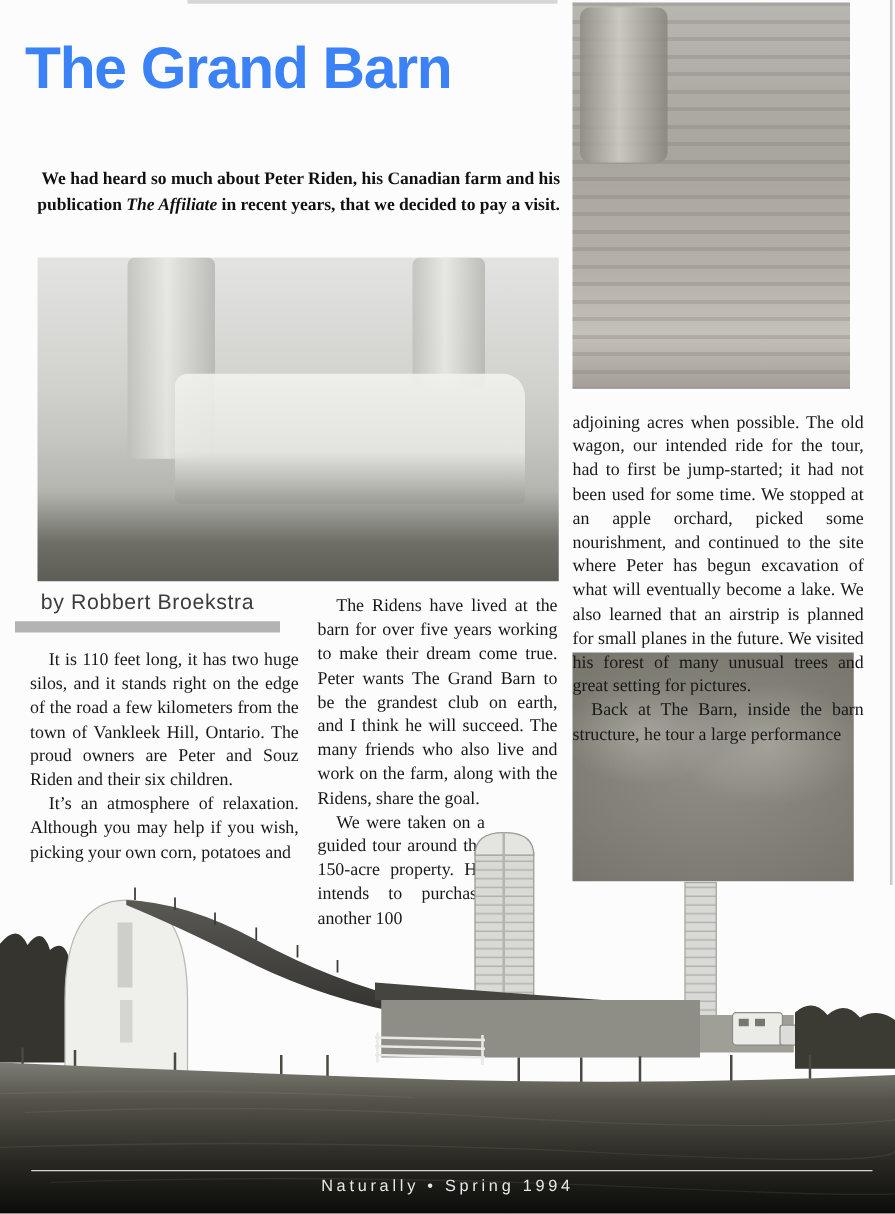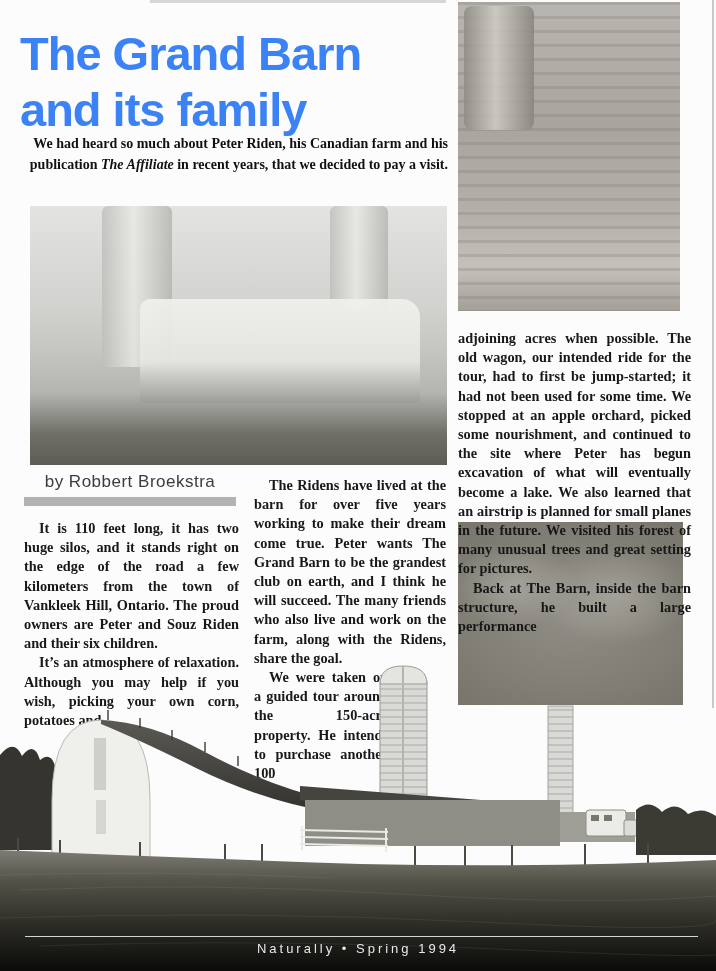--- a/index.html
+++ b/index.html
@@ -56,29 +56,29 @@
   }
   .photo-midright{
     left:458px;top:522px;width:225px;height:183px;
     background:
       radial-gradient(90px 60px at 25% 35%, rgba(220,218,210,.35), rgba(0,0,0,0) 70%),
       radial-gradient(110px 70px at 70% 40%, rgba(225,222,214,.3), rgba(0,0,0,0) 70%),
       radial-gradient(140% 120% at 50% 50%, #8f8d85 0%, #757369 60%, #55544c 100%);
   }
 
   
-  .byline-wrap{position:absolute;left:24px;top:472px;width:212px;text-align:center;}
+  .byline-wrap{position:absolute;left:12px;top:472px;width:212px;text-align:center;}
   .byline{
     font-family:"Liberation Sans", sans-serif;font-size:17px;letter-spacing:.5px;color:#3c3c3c;
   }
   .byline-bar{margin-top:5px;height:9px;background:#b3b3b3;}
 
   
   .col{position:absolute;font-size:14.3px;line-height:19.2px;text-align:justify;color:#181818;}
-  .col p{margin:0;font-weight:bold;}
+  .col p{margin:0;}
   .col p.ind{text-indent:15px;}
   .col-left{left:24px;top:519px;width:215px;}
   .col-mid{left:254px;top:476px;width:192px;}
   .col-right{left:458px;top:329px;width:233px;}
   .wrap-spacer{float:right;width:58px;height:105px;}
 
   
   .scene{position:absolute;left:0;top:660px;width:716px;height:311px;}
 
   
@@ -93,21 +93,20 @@
 </head>
 <body>
 
 <div id="page">
 
   <div class="scan-strip-top"></div>
   <div class="scan-line-right"></div>
 
   <div class="title">
     <div>The Grand Barn</div>
-    <div>and its family</div>
   </div>
 
   <div class="intro">
     <span>We had heard so much about Peter Riden, his Canadian farm and his publication </span><span class="it">The Affiliate</span><span> in recent years, that we decided to pay a visit.</span>
   </div>
 
   <div class="photo photo-left">
     <div class="cyl1"></div>
     <div class="cyl2"></div>
     <div class="van"></div>
@@ -128,21 +127,21 @@
   </div>
 
   <div class="col col-mid">
     <p class="ind">The Ridens have lived at the barn for over five years working to make their dream come true. Peter wants The Grand Barn to be the grandest club on earth, and I think he will succeed. The many friends who also live and work on the farm, along with the Ridens, share the goal.</p>
     <span class="wrap-spacer"></span>
     <p class="ind">We were taken on a guided tour around the 150-acre property. He intends to purchase  another 100</p>
   </div>
 
   <div class="col col-right">
     <p>adjoining acres when possible. The old wagon, our intended ride for the tour, had to first be jump-started; it had not been used for some time. We stopped at an apple orchard, picked some nourishment, and continued to the site where Peter has begun excavation of what will eventually become a lake. We also learned that an airstrip is planned for small planes in the future. We visited his forest of many unusual trees and great setting for pictures.</p>
-    <p class="ind">Back at The Barn, inside the barn structure, he built a large performance</p>
+    <p class="ind">Back at The Barn, inside the barn structure, he tour a large performance</p>
   </div>
 
   <svg class="scene" viewBox="0 0 716 311" xmlns="http://www.w3.org/2000/svg">
     <defs>
       <pattern id="ribs" width="6" height="7" patternUnits="userSpaceOnUse">
         <rect width="6" height="7" fill="#d9d9d6"></rect>
         <line x1="0" y1="1" x2="6" y2="1" stroke="#b2b2ad" stroke-width="1.2"></line>
       </pattern>
       <linearGradient id="grass" x1="0" y1="0" x2="0" y2="1">
         <stop offset="0" stop-color="#7d7c74"></stop>

